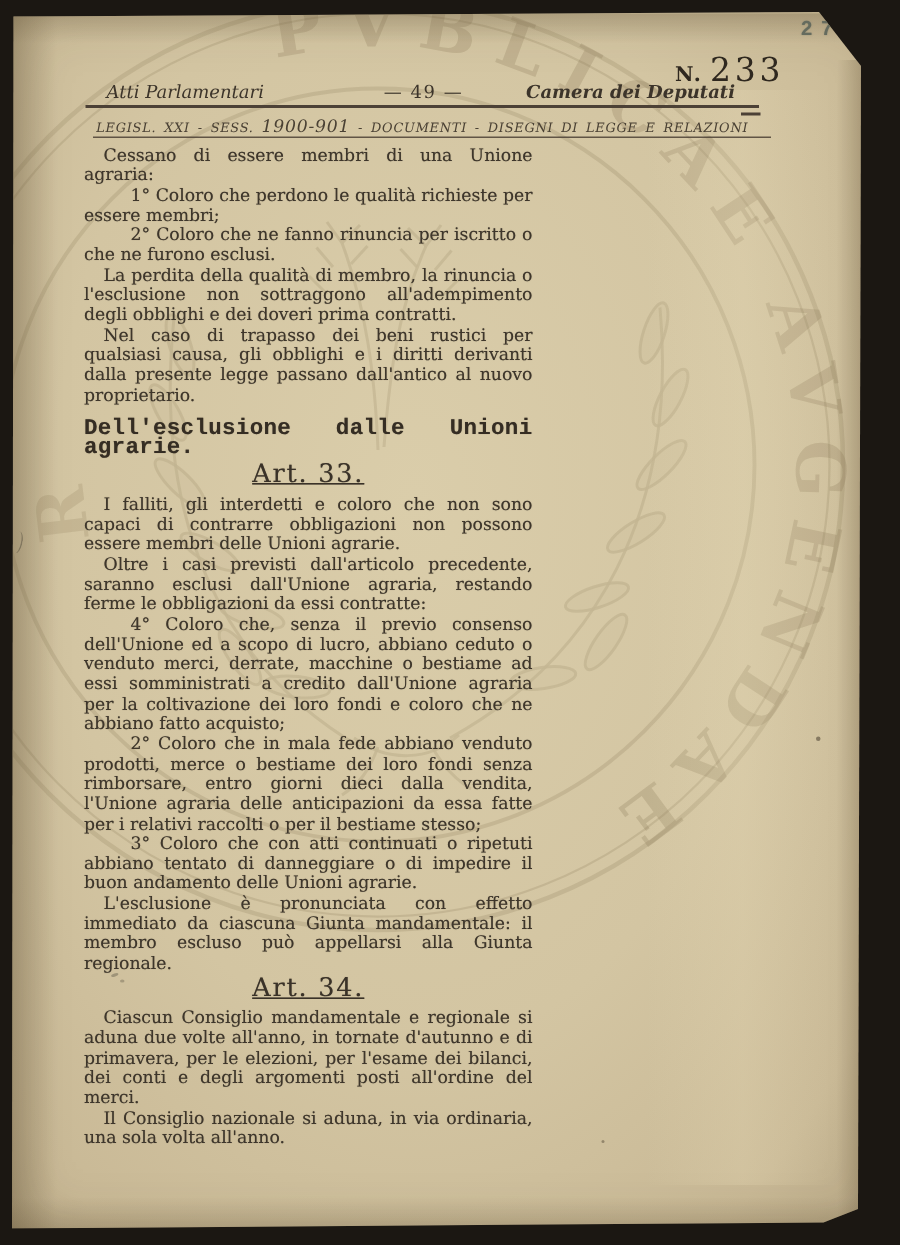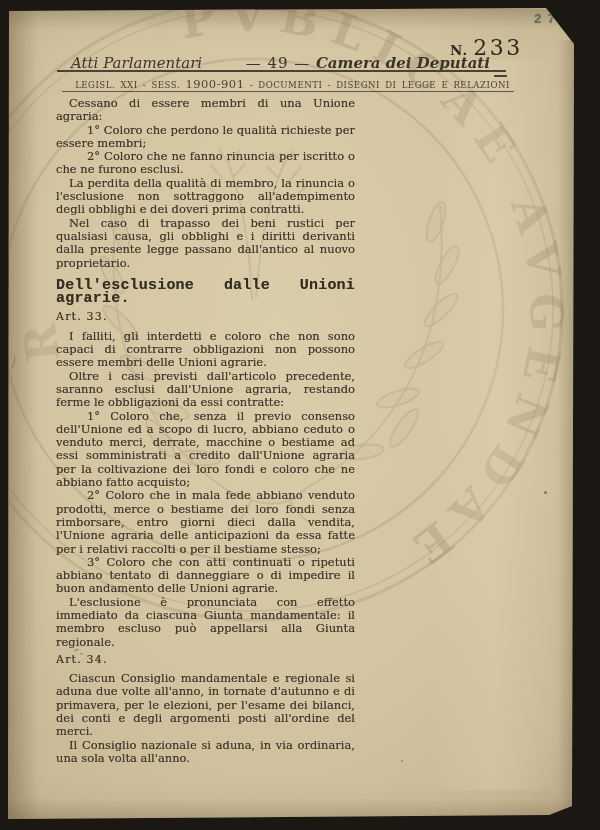--- a/index.html
+++ b/index.html
@@ -47,33 +47,33 @@
   .doc-number {
     position: absolute; left: 450px; top: 35px;
     color: #2f281f; white-space: nowrap;
   }
   .doc-number .n-label { font-size: 13.5px; font-weight: bold; letter-spacing: 1px; }
   .doc-number .n-value { font-size: 22px; font-weight: normal; letter-spacing: 2.5px; }
 
   .mast-row {
     position: absolute; left: 57px; top: 54px; width: 449px;
     display: flex; justify-content: space-between; align-items: flex-end;
-    color: #3c342a; font-size: 15px;
+    color: #3c342a; font-size: 12px;
   }
   .mast-row .jleft  { font-style: italic; padding-left: 14px; }
   .mast-row .jcenter{ transform: translateX(14px); letter-spacing: 1px; margin-left: 10px; }
   .mast-row .jright { font-style: italic; padding-right: 16px; font-weight: bold; }
 
   .rule-1 { position: absolute; left: 57px; top: 70px; width: 449px; height: 1.6px; background: #4c4136; }
   .rule-dash { position: absolute; left: 494px; top: 75px; width: 13px; height: 2.2px; background: #4c4136; }
   .session-line {
-    position: absolute; left: 68px; top: 77px; width: 449px;
+    position: absolute; left: 57px; top: 77px; width: 449px;
     text-align: center; color: #4a4134;
     font-size: 8.6px; letter-spacing: .5px; word-spacing: 2px;
-    text-transform: uppercase; white-space: nowrap;
+    text-transform: uppercase; white-space: nowrap; font-style: italic;
   }
   .session-line .years { font-size: 11.5px; letter-spacing: .5px; }
   .rule-2 { position: absolute; left: 62px; top: 91px; width: 452px; height: 1.1px; background: rgba(75,64,52,.85); }
 
   
   .text-column {
     position: absolute; left: 56px; top: 97px; width: 299px;
     color: #3e362b;
     font-size: 11.5px; line-height: 13.3px;
     text-align: justify;
@@ -82,23 +82,24 @@
   .text-column p { margin: 0; text-indent: 13px; }
   .text-column p.item { text-indent: 31px; }
   .sec-heading {
     font-family: Liberation Mono, monospace;
     font-weight: bold; font-size: 15px;
     text-indent: 0;
     letter-spacing: .2px; color: #352d23;
     margin: 9px 0 5px;
   }
   .art-number {
-    font-size: 11px; text-indent: 0;
+    font-size: 17px; text-align: center; text-indent: 0;
     letter-spacing: 1.2px; color: #3a3228;
     margin: 4px 0 6px;
+    text-decoration: underline;
   }
 
   
   .pencil-curl {
     position: absolute; left: 8px; top: 354px; width: 6px; height: 15px;
     border-right: 1.5px solid rgba(85,80,64,.5);
     border-radius: 50%; transform: rotate(12deg);
   }
   .speck { position: absolute; border-radius: 50%; background: rgba(60,50,35,.5); }
   .speck-a { left: 544px; top: 491px; width: 3px; height: 3px; }
@@ -185,21 +186,21 @@
     <div class="text-column">
         <p class="">Cessano di essere membri di una Unione agraria:</p>
         <p class="item">1° Coloro che perdono le qualità richieste per essere membri;</p>
         <p class="item">2° Coloro che ne fanno rinuncia per iscritto o che ne furono esclusi.</p>
         <p class="">La perdita della qualità di membro, la rinuncia o l'esclusione non sottraggono all'adempimento degli obblighi e dei doveri prima contratti.</p>
         <p class="">Nel caso di trapasso dei beni rustici per qualsiasi causa, gli obblighi e i diritti derivanti dalla presente legge passano dall'antico al nuovo proprietario.</p>
         <div class="sec-heading">Dell'esclusione dalle Unioni agrarie.</div>
         <div class="art-number">Art. 33.</div>
         <p class="">I falliti, gli interdetti e coloro che non sono capaci di contrarre obbligazioni non possono essere membri delle Unioni agrarie.</p>
         <p class="">Oltre i casi previsti dall'articolo precedente, saranno esclusi dall'Unione agraria, restando ferme le obbligazioni da essi contratte:</p>
-        <p class="item">1° Coloro che, senza il previo consenso dell'Unione ed a scopo di lucro, abbiano ceduto o venduto merci, derrate, macchine o bestiame ad essi somministrati a credito dall'Unione agraria per la coltivazione dei loro fondi e coloro che ne abbiano fatto acquisto;</p>
+        <p class="item">4° Coloro che, senza il previo consenso dell'Unione ed a scopo di lucro, abbiano ceduto o venduto merci, derrate, macchine o bestiame ad essi somministrati a credito dall'Unione agraria per la coltivazione dei loro fondi e coloro che ne abbiano fatto acquisto;</p>
         <p class="item">2° Coloro che in mala fede abbiano venduto prodotti, merce o bestiame dei loro fondi senza rimborsare, entro giorni dieci dalla vendita, l'Unione agraria delle anticipazioni da essa fatte per i relativi raccolti o per il bestiame stesso;</p>
         <p class="item">3° Coloro che con atti continuati o ripetuti abbiano tentato di danneggiare o di impedire il buon andamento delle Unioni agrarie.</p>
         <p class="">L'esclusione è pronunciata con effetto immediato da ciascuna Giunta mandamentale: il membro escluso può appellarsi alla Giunta regionale.</p>
         <div class="art-number">Art. 34.</div>
         <p class="">Ciascun Consiglio mandamentale e regionale si aduna due volte all'anno, in tornate d'autunno e di primavera, per le elezioni, per l'esame dei bilanci, dei conti e degli argomenti posti all'ordine del merci.</p>
         <p class="">Il Consiglio nazionale si aduna, in via ordinaria, una sola volta all'anno.</p>
       </div>
 
     <div class="pencil-curl"></div>
     <div class="speck speck-a"></div>

